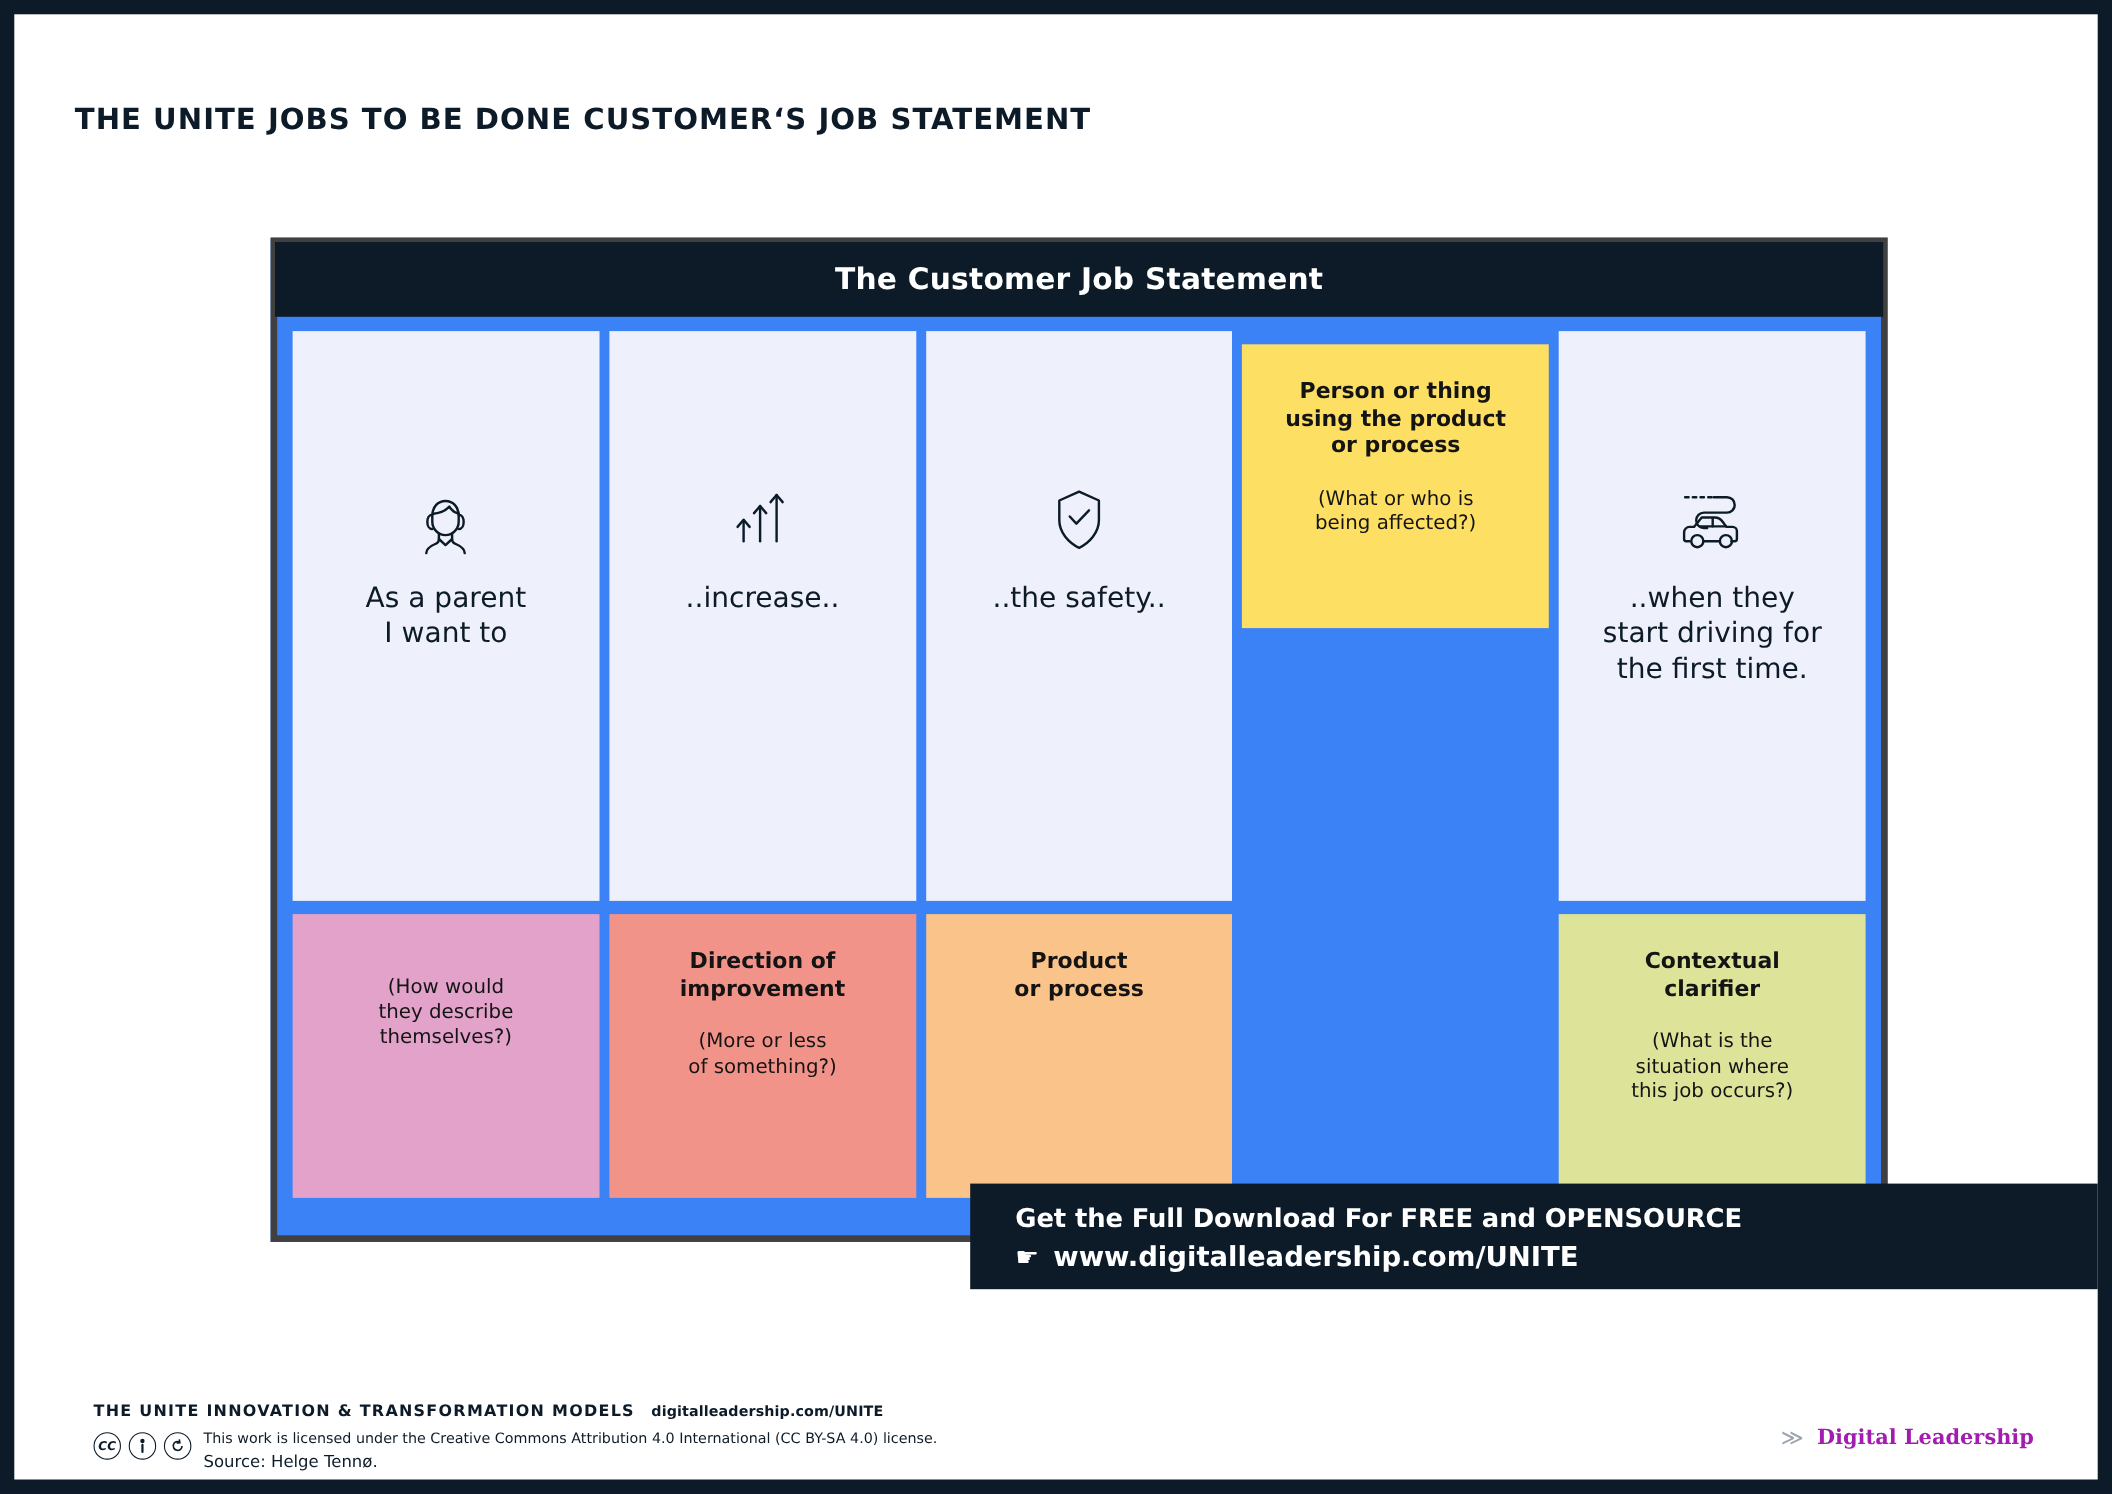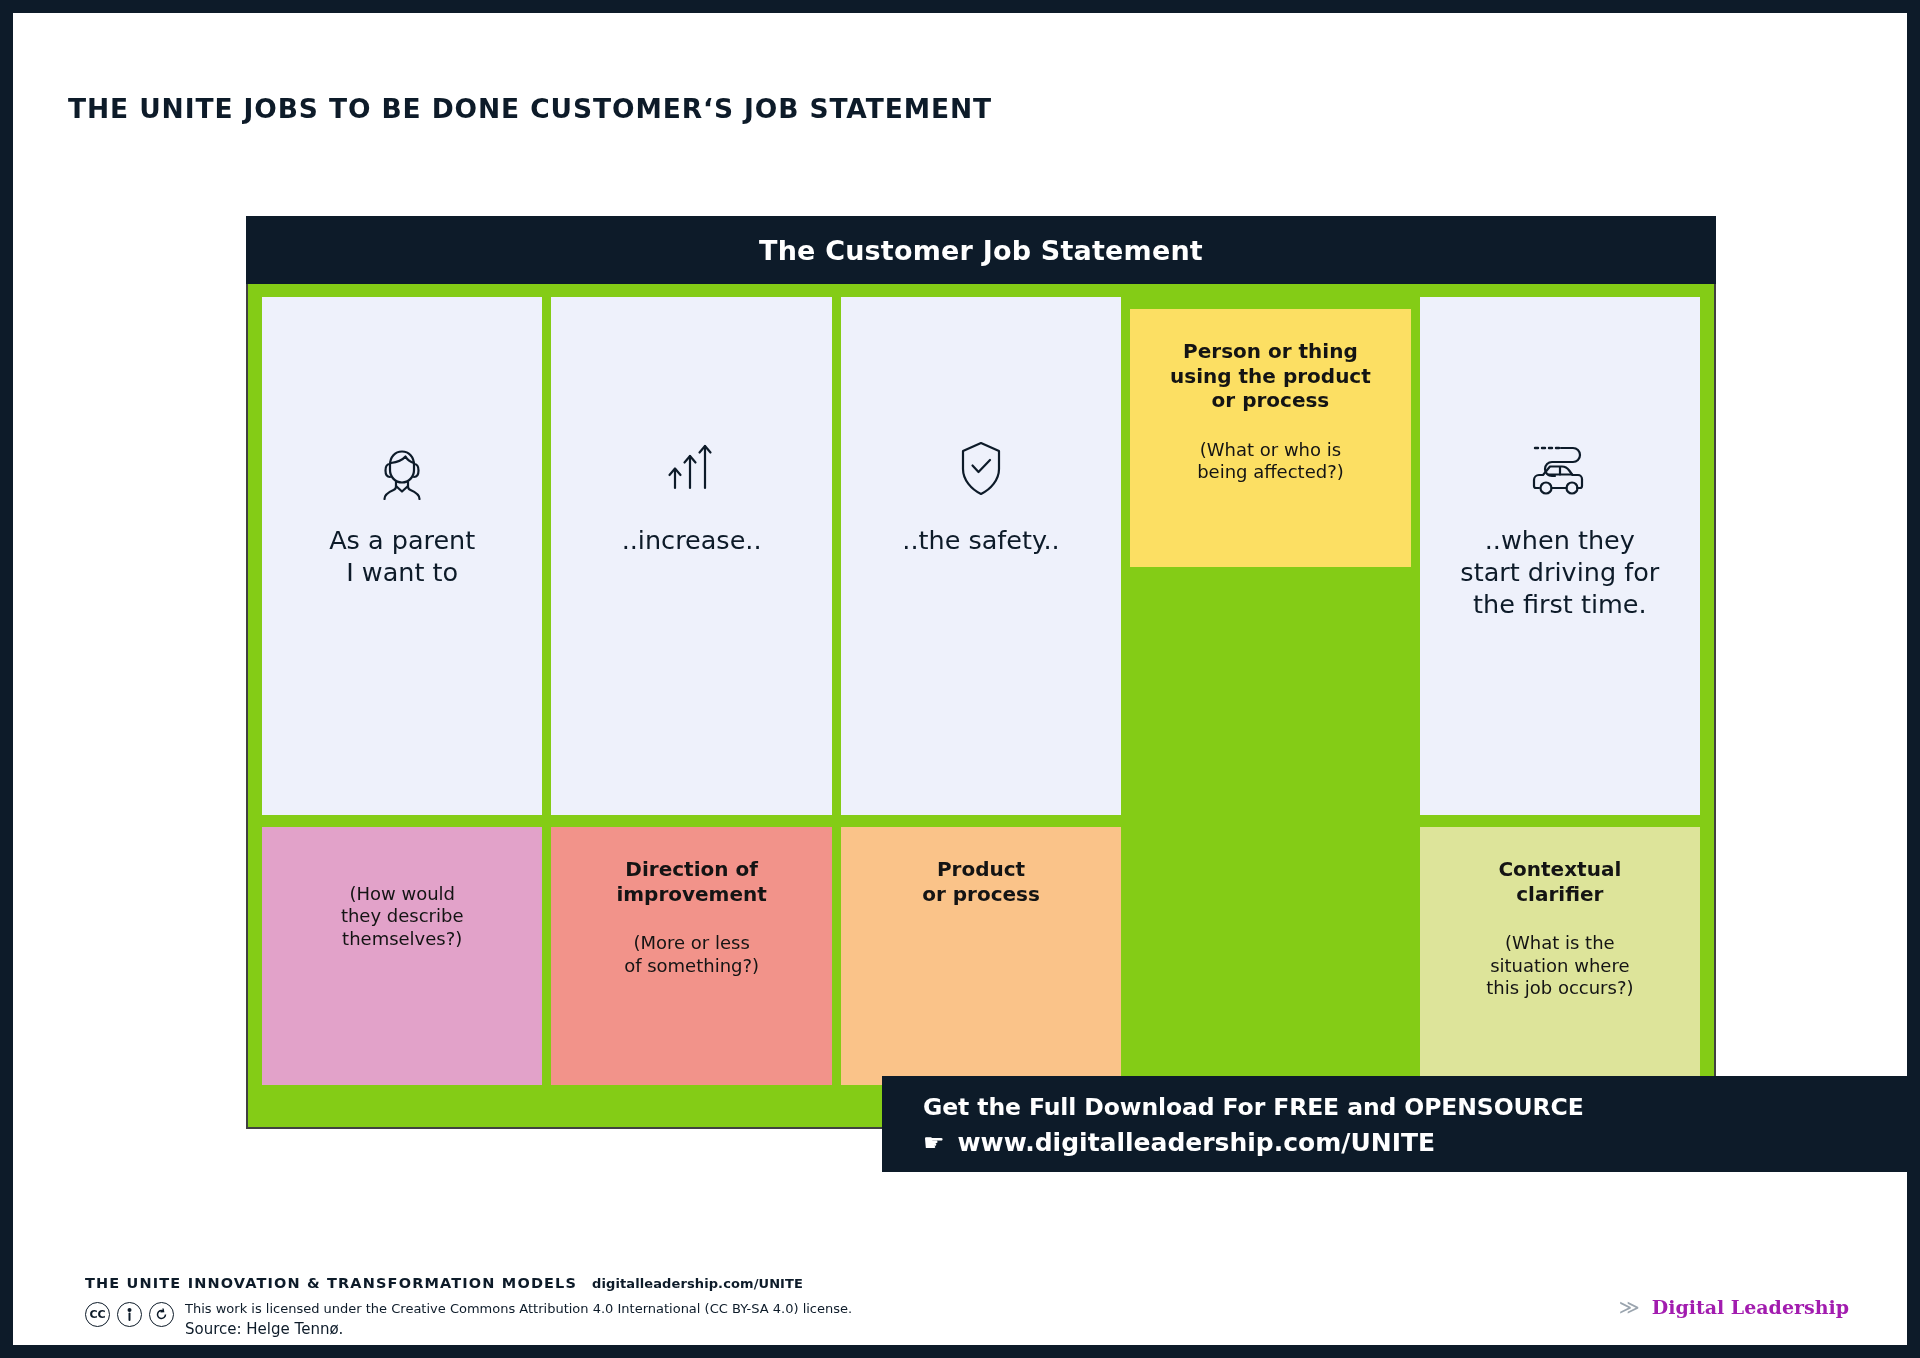--- a/index.html
+++ b/index.html
@@ -39,22 +39,22 @@
     font-family: "DejaVu Sans", sans-serif;
   }
 
   
   .panel {
     position: absolute;
     left: 233px;
     top: 203px;
     width: 1470px;
     height: 913px;
-    border: 2px solid #404040;
-    background: #84cc16;
+    border: 6px solid #404040;
+    background: #3b82f6;
   }
 
   .panel-header {
     height: 68px;
     background: #0d1b29;
     display: flex;
     align-items: center;
     justify-content: center;
     margin: -2px -2px 0 -2px;
   }
@@ -182,21 +182,21 @@
     letter-spacing: 0.1px;
   }
 
   .footer-body {
     margin-top: 9px;
     display: flex;
     align-items: flex-start;
     gap: 11px;
   }
 
-  .cc-icons { display: flex; gap: 7px; padding-top: 2px; }
+  .cc-icons { display: flex; gap: 7px; padding-top: 2px; font-style: italic; }
 
   .cc-badge {
     width: 25px;
     height: 25px;
     border: 1.8px solid #0d1b29;
     border-radius: 50%;
     display: flex;
     align-items: center;
     justify-content: center;
     font-size: 11px;

